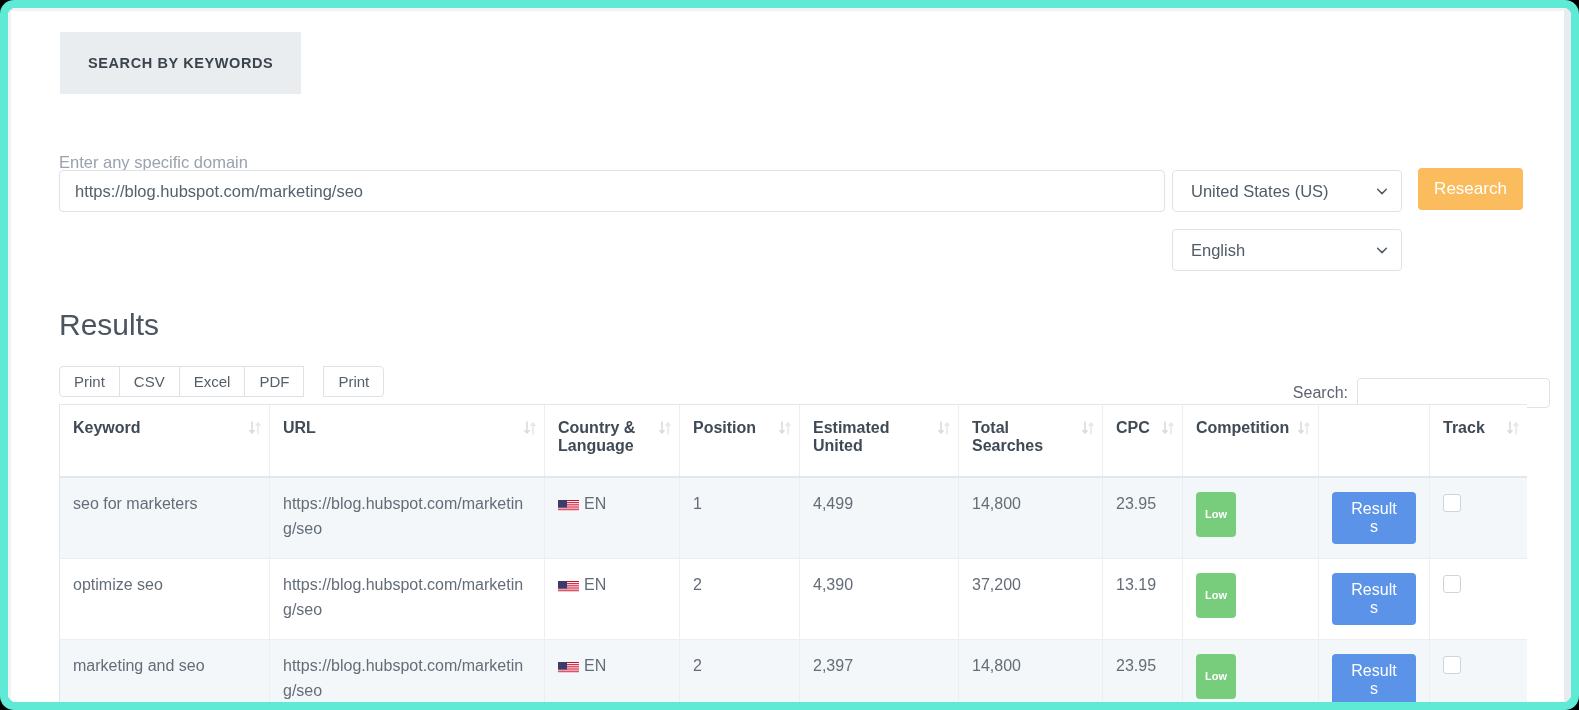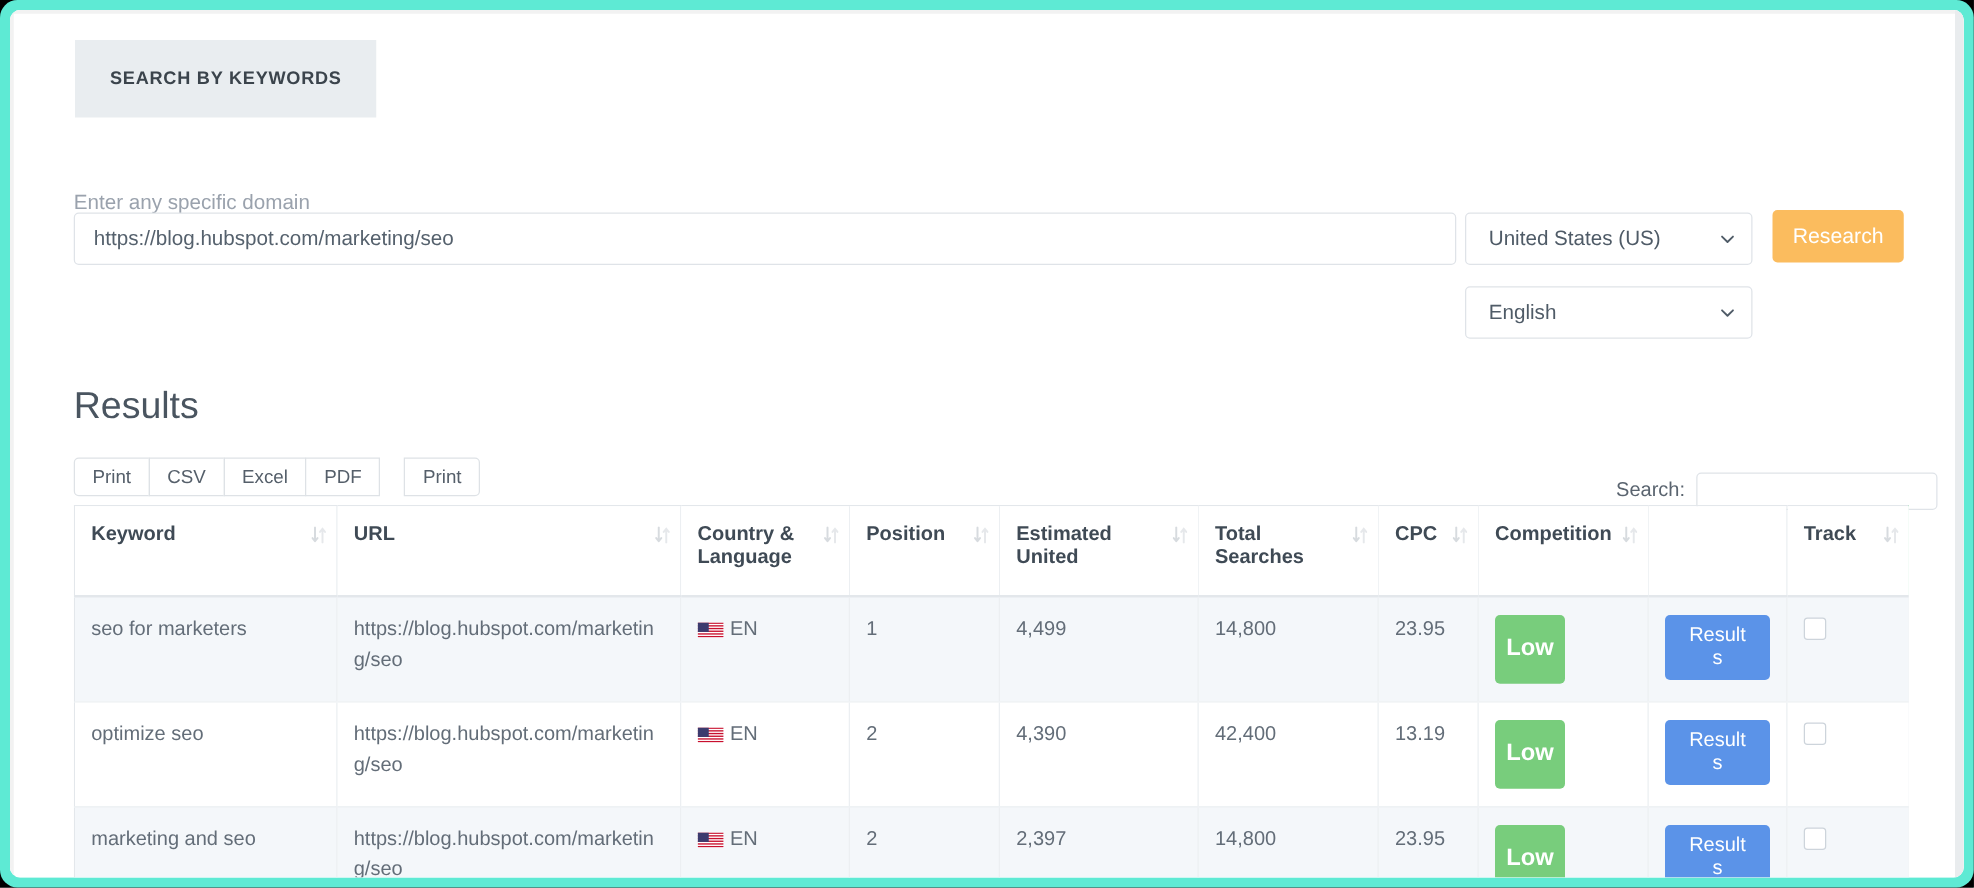--- a/index.html
+++ b/index.html
@@ -267,21 +267,21 @@
     margin-right: 5px;
     border-radius: 1px;
     overflow: hidden;
   }
   .lang-cell { white-space: nowrap; }
 
   .badge-low {
     display: inline-block;
     background: #78cd7c;
     color: #ffffff;
-    font-size: 19px;
+    font-size: 11px;
     font-weight: bold;
     border-radius: 4px;
     padding: 16px 9px;
     line-height: 1.2;
   }
   .results-btn {
     display: inline-block;
     background: #5b93e8;
     color: #ffffff;
     border: none;
@@ -522,21 +522,21 @@
                       <rect y="8.62" width="21" height="1.08"></rect>
                         <rect y="10.77" width="21" height="1.08"></rect>
                       <rect y="12.92" width="21" height="1.08"></rect>
                     </g>
                     <rect width="9" height="7.54" fill="#3c3b6e"></rect>
                   </svg>
                 </span><span>EN</span>
               </td>
               <td>2</td>
               <td>4,390</td>
-              <td>42,400</td>
+              <td>37,200</td>
               <td>13.19</td>
               <td>
                 <span class="badge-low">Low</span>
               </td>
               <td>
                 <button class="results-btn">Results</button>
               </td>
               <td>
                 <span class="track-check"></span>
               </td>

